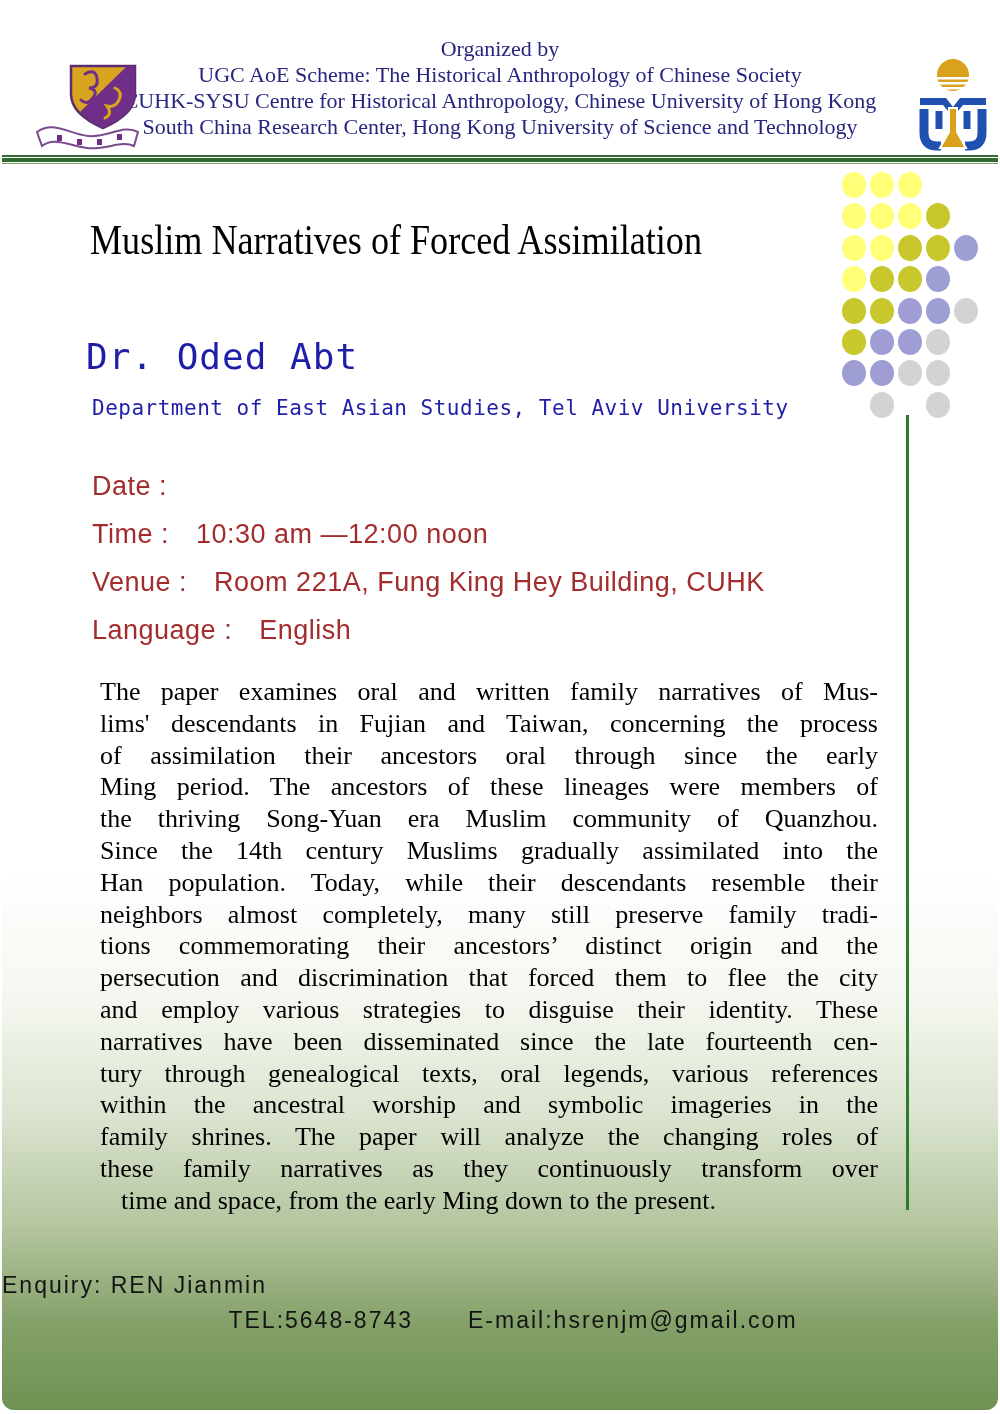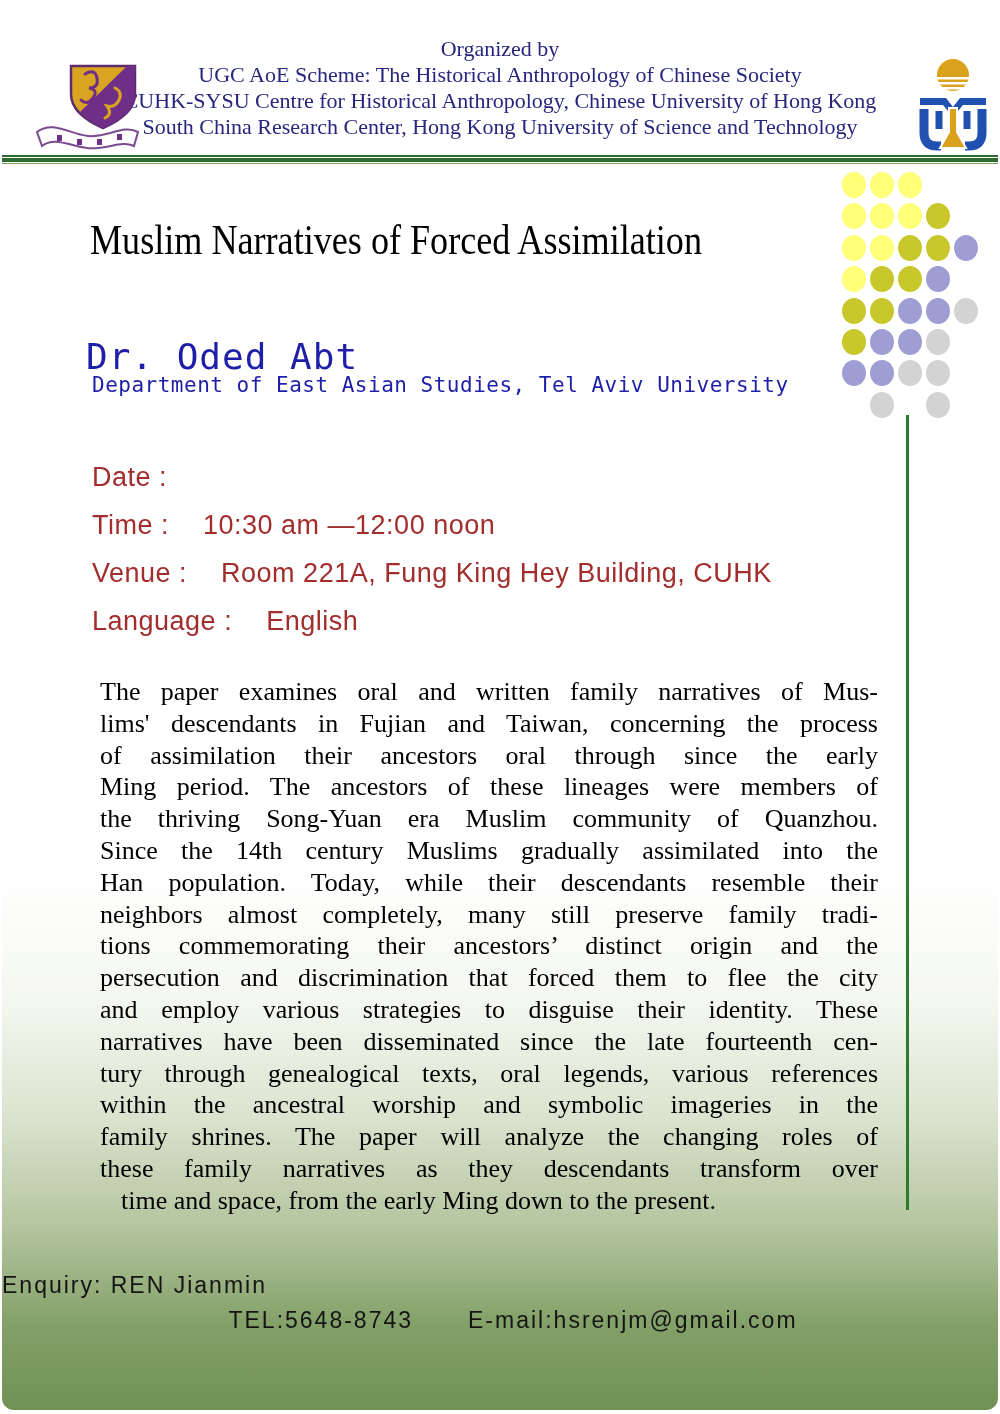--- a/index.html
+++ b/index.html
@@ -24,25 +24,25 @@
   .dot{position:absolute;width:24px;height:26px;border-radius:50%;}
   .vline{position:absolute;left:904px;top:415px;width:3px;height:795px;background:#2e7a2e;}
 
   
   .title{position:absolute;left:88px;top:216px;margin:0;font-weight:normal;
     color:#000;font-size:42px;white-space:nowrap;font-family:"Liberation Serif",serif;
     transform:scaleX(0.86);transform-origin:left center;}
 
   .speaker-name{position:absolute;left:84px;top:336px;color:#1e1ea8;
     font-family:"DejaVu Sans Mono",monospace;font-size:36px;letter-spacing:1px;white-space:nowrap;}
-  .speaker-affiliation{position:absolute;left:90px;top:373px;color:#1e1ea8;
+  .speaker-affiliation{position:absolute;left:90px;top:396px;color:#1e1ea8;
     font-family:"DejaVu Sans Mono",monospace;font-size:21px;letter-spacing:0.5px;white-space:nowrap;text-align:center;}
 
   .details{position:absolute;left:90px;top:462px;}
-  .detail-row{height:48px;display:flex;align-items:flex-start;gap:34px;
+  .detail-row{height:48px;display:flex;align-items:center;gap:27px;
     color:#a32c2c;font-family:"Liberation Sans",sans-serif;font-size:27px;letter-spacing:0.5px;}
   .detail-row span{white-space:pre;}
 
   .abstract{position:absolute;left:98px;top:676px;width:778px;color:#000;
     font-family:"Liberation Serif",serif;font-size:26px;}
   .abs-line{line-height:31.8px;text-align:justify;text-align-last:justify;white-space:normal;}
   .abs-line.last{text-align-last:left;margin-left:21px;}
 
   
   .enquiry{position:absolute;left:0;top:1272px;width:100%;text-align:left;color:#141414;
@@ -163,21 +163,21 @@
       <div class="abs-line">Since the 14th century Muslims gradually assimilated into the</div>
       <div class="abs-line">Han population. Today, while their descendants resemble their</div>
       <div class="abs-line">neighbors almost completely, many still preserve family tradi-</div>
       <div class="abs-line">tions commemorating their ancestors’ distinct origin and the</div>
       <div class="abs-line">persecution and discrimination that forced them to flee the city</div>
       <div class="abs-line">and employ various strategies to disguise their identity. These</div>
       <div class="abs-line">narratives have been disseminated since the late fourteenth cen-</div>
       <div class="abs-line">tury through genealogical texts, oral legends, various references</div>
       <div class="abs-line">within the ancestral worship and symbolic imageries in the</div>
       <div class="abs-line">family shrines. The paper will analyze the changing roles of</div>
-      <div class="abs-line">these family narratives as they descendants transform over</div>
+      <div class="abs-line">these family narratives as they continuously transform over</div>
       <div class="abs-line last">time and space, from the early Ming down to the present.</div>
     </div>
 
   <div class="enquiry">Enquiry: REN Jianmin</div>
   <div class="contact-row">
     <span>TEL:5648-8743</span>
     <span>E-mail:hsrenjm@gmail.com</span>
   </div>
 
 </div>

